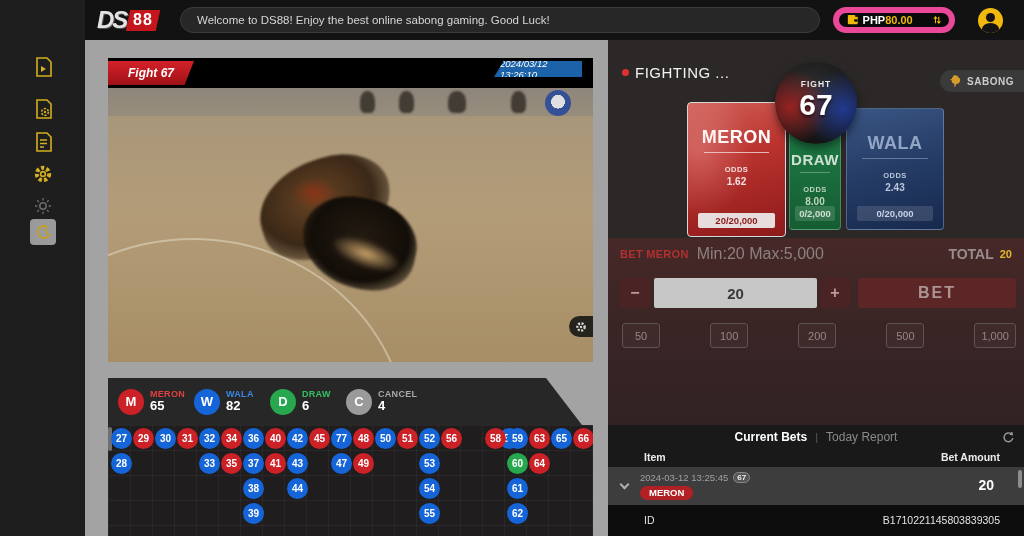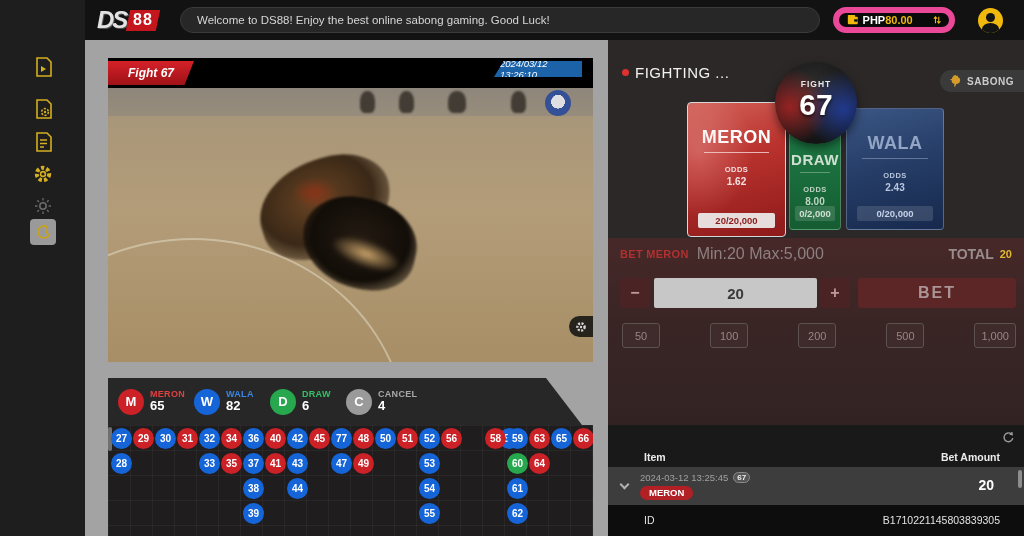--- a/index.html
+++ b/index.html
@@ -371,20 +371,25 @@
         <div class="quick-btn">50</div>
         <div class="quick-btn">100</div>
         <div class="quick-btn">200</div>
         <div class="quick-btn">500</div>
         <div class="quick-btn">1,000</div>
       </div>
     </div>
   </section>
 
   <section id="bets-panel">
+    <div id="bets-header">
+      <span id="tab-current">Current Bets</span>
+      <span id="bets-sep">|</span>
+      <span id="tab-report">Today Report</span>
+    </div>
     <div id="bets-refresh">
       <svg width="13" height="13" viewBox="0 0 13 13">
           <path d="M10.8 7.2A4.4 4.4 0 1 1 9.4 3" fill="none" stroke="#9a9a9a" stroke-width="1.4"></path>
           <path d="M9.8 1l.4 2.6L7.6 3" fill="none" stroke="#9a9a9a" stroke-width="1.4"></path>
         </svg>
     </div>
     <div id="bets-cols">
       <span id="col-item">Item</span>
       <span id="col-amount">Bet Amount</span>
     </div>

